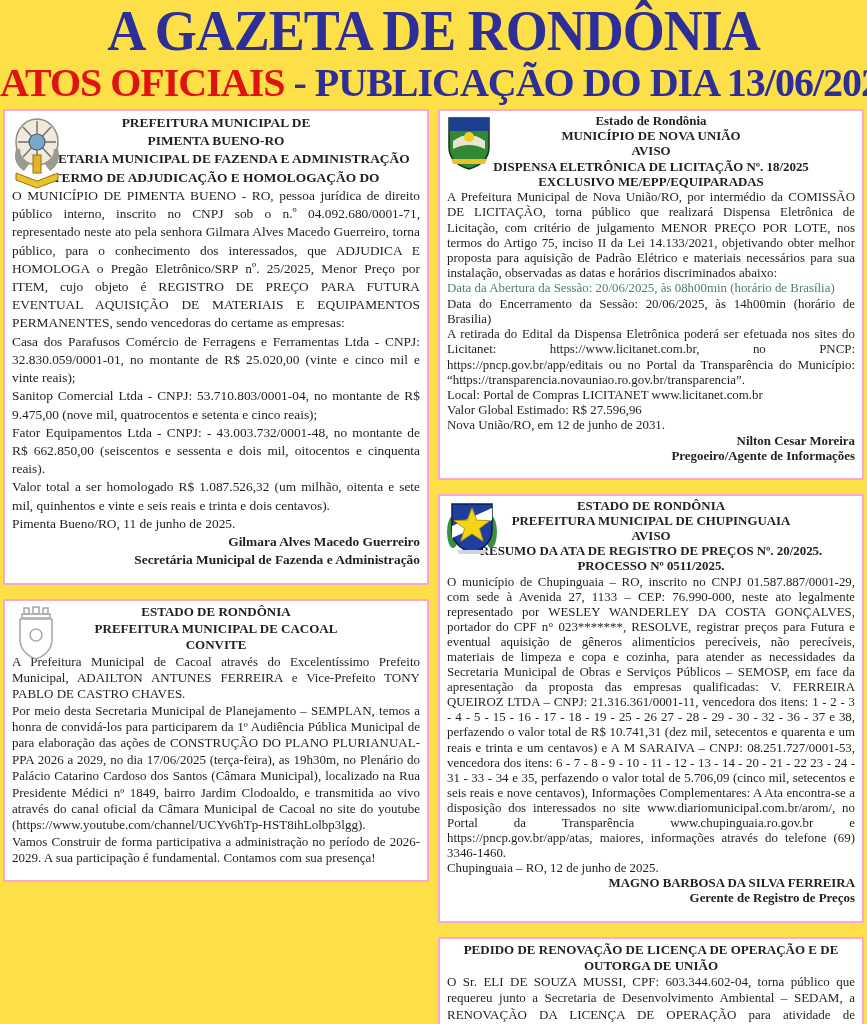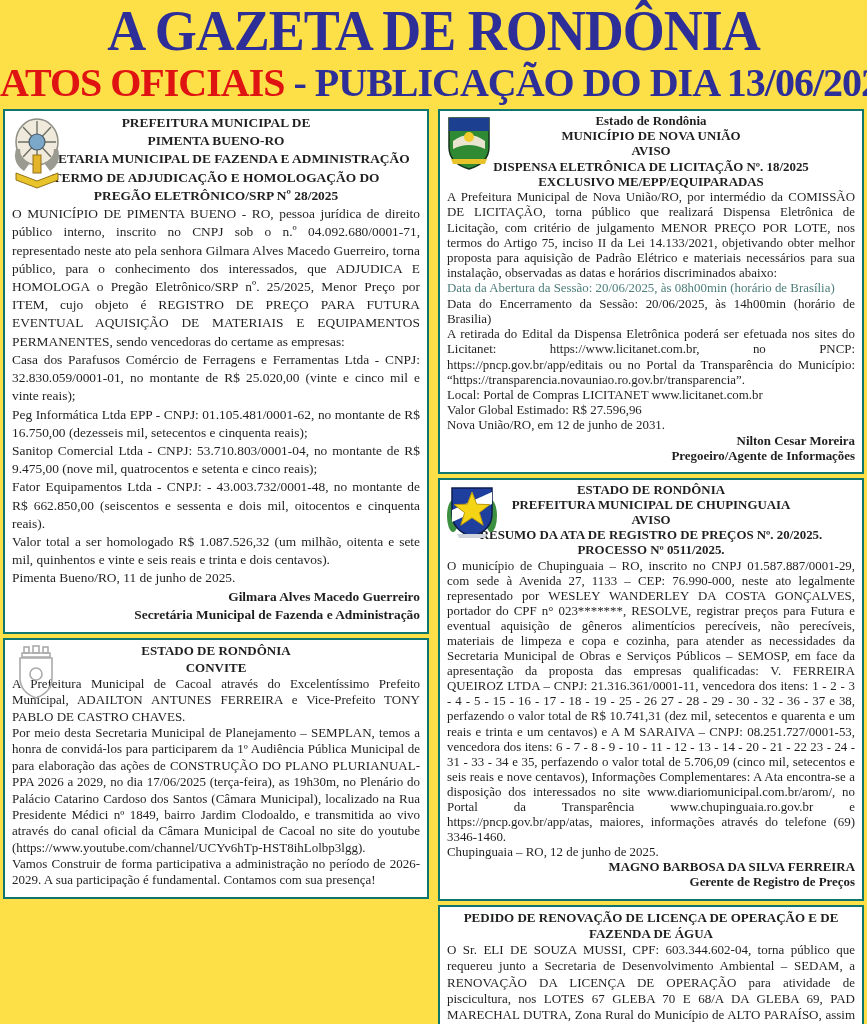--- a/index.html
+++ b/index.html
@@ -20,22 +20,22 @@
   .masthead .sub{
     margin-top:5px;font-size:40px;font-weight:800;letter-spacing:-1px;
     white-space:nowrap;
   }
   .sub .red{color:var(--red);}
   .sub .navy{color:var(--navy);}
   
   .columns{display:flex;gap:9px;padding:6px 3px 0;align-items:flex-start;}
   .col{flex:1;min-width:0;}
   .box{
-    border:2px solid #0f766e;background:#fff;position:relative;
-    padding:3px 7px 8px;margin-bottom:4px;box-sizing:border-box;
+    border:2px solid #f9a8d4;background:#fff;position:relative;
+    padding:3px 7px 14px;margin-bottom:14px;box-sizing:border-box;
   }
   .box .hl{font-weight:bold;text-align:center;}
   .box p{margin:0;text-align:justify;}
   .sig{font-weight:bold;text-align:right;}
   .teal{color:var(--teal);}
   
   .box.pb{font-size:13.4px;line-height:1.36;}
   .box.cc{font-size:13px;line-height:1.26;}
   .box.nu{font-size:12.9px;line-height:1.18;}
   .box.ch{font-size:12.9px;line-height:1.17;}
@@ -74,24 +74,22 @@
             <path d="M6 34 Q2 48 14 56 L20 48 Q10 44 10 34 Z" fill="#9a9a90"></path>
             <path d="M48 34 Q52 48 40 56 L34 48 Q44 44 44 34 Z" fill="#9a9a90"></path>
             <rect x="23" y="40" width="8" height="18" fill="#e3b32a" stroke="#93731a"></rect>
             <path d="M6 58 L27 66 L48 58 L48 65 L27 73 L6 65 Z" fill="#e8c329" stroke="#93731a"></path>
           </svg>
         </span>
         <div class="hl">PREFEITURA MUNICIPAL DE</div>
         <div class="hl">PIMENTA BUENO-RO</div>
         <div class="hl">SECRETARIA MUNICIPAL DE FAZENDA E ADMINISTRAÇÃO</div>
         <div class="hl">TERMO DE ADJUDICAÇÃO E HOMOLOGAÇÃO DO</div>
-        <div class="hl">PREGÃO ELETRÔNICO/SRP Nº 28/2025</div>
         <p>O MUNICÍPIO DE PIMENTA BUENO - RO, pessoa jurídica de direito público interno, inscrito no CNPJ sob o n.º 04.092.680/0001-71, representado neste ato pela senhora Gilmara Alves Macedo Guerreiro, torna público, para o conhecimento dos interessados, que ADJUDICA E HOMOLOGA o Pregão Eletrônico/SRP nº. 25/2025, Menor Preço por ITEM, cujo objeto é REGISTRO DE PREÇO PARA FUTURA EVENTUAL AQUISIÇÃO DE MATERIAIS E EQUIPAMENTOS PERMANENTES, sendo vencedoras do certame as empresas:</p>
         <p>Casa dos Parafusos Comércio de Ferragens e Ferramentas Ltda - CNPJ: 32.830.059/0001-01, no montante de R$ 25.020,00 (vinte e cinco mil e vinte reais);</p>
-        <p>Peg Informática Ltda EPP - CNPJ: 01.105.481/0001-62, no montante de R$ 16.750,00 (dezesseis mil, setecentos e cinquenta reais);</p>
         <p>Sanitop Comercial Ltda - CNPJ: 53.710.803/0001-04, no montante de R$ 9.475,00 (nove mil, quatrocentos e setenta e cinco reais);</p>
         <p>Fator Equipamentos Ltda - CNPJ: - 43.003.732/0001-48, no montante de R$ 662.850,00 (seiscentos e sessenta e dois mil, oitocentos e cinquenta reais).</p>
         <p>Valor total a ser homologado R$ 1.087.526,32 (um milhão, oitenta e sete mil, quinhentos e vinte e seis reais e trinta e dois centavos).</p>
         <p>Pimenta Bueno/RO, 11 de junho de 2025.</p>
         <div class="sig">Gilmara Alves Macedo Guerreiro</div>
         <div class="sig">Secretária Municipal de Fazenda e Administração</div>
       </article>
 
       <article class="box cc">
         <span class="crest">
@@ -100,20 +98,21 @@
               <rect x="14" y="3" width="5" height="6"></rect>
                 <rect x="23" y="2" width="6" height="7"></rect>
                 <rect x="33" y="3" width="5" height="6"></rect>
               <path d="M12 9 H40 V13 H12 Z"></path>
               <path d="M10 14 H42 V34 Q42 48 26 54 Q10 48 10 34 Z"></path>
               <circle cx="26" cy="30" r="6"></circle>
             </g>
           </svg>
         </span>
         <div class="hl">ESTADO DE RONDÔNIA</div>
+        <div class="hl">PREFEITURA MUNICIPAL DE CACOAL</div>
         <div class="hl">CONVITE</div>
         <p>A Prefeitura Municipal de Cacoal através do Excelentíssimo Prefeito Municipal, ADAILTON ANTUNES FERREIRA e Vice-Prefeito TONY PABLO DE CASTRO CHAVES.</p>
         <p>Por meio desta Secretaria Municipal de Planejamento – SEMPLAN, temos a honra de convidá-los para participarem da 1º Audiência Pública Municipal de  para elaboração das ações de CONSTRUÇÃO DO PLANO PLURIANUAL- PPA 2026 a 2029, no dia 17/06/2025 (terça-feira), as 19h30m, no Plenário do Palácio Catarino Cardoso dos Santos (Câmara Municipal), localizado na Rua Presidente Médici nº 1849, bairro Jardim Clodoaldo, e transmitida ao vivo através do canal oficial da Câmara Municipal de Cacoal no site do youtube (https://www.youtube.com/channel/UCYv6hTp-HST8ihLolbp3lgg).</p>
         <p>Vamos Construir de forma participativa a administração no período de 2026-2029. A sua participação é fundamental. Contamos com sua presença!</p>
 
       </article>
 
     </div>
 
     <div class="col">
@@ -161,19 +160,19 @@
         <div class="hl">RESUMO DA ATA DE REGISTRO DE PREÇOS Nº. 20/2025.</div>
         <div class="hl">PROCESSO Nº 0511/2025.</div>
         <p>O município de Chupinguaia – RO, inscrito no CNPJ 01.587.887/0001-29, com sede à Avenida 27, 1133 – CEP: 76.990-000, neste ato legalmente representado por WESLEY WANDERLEY DA COSTA GONÇALVES, portador do CPF n° 023*******, RESOLVE, registrar preços para Futura e eventual aquisição de gêneros alimentícios perecíveis, não perecíveis, materiais de limpeza e copa e cozinha, para atender as necessidades da Secretaria Municipal de Obras e Serviços Públicos – SEMOSP, em face da apresentação da proposta das empresas qualificadas: V. FERREIRA QUEIROZ LTDA – CNPJ: 21.316.361/0001-11, vencedora dos itens: 1 - 2 - 3 - 4 - 5 - 15 - 16 - 17 - 18 - 19 - 25 - 26 27 - 28 - 29 - 30 - 32 - 36 - 37 e 38, perfazendo o valor total de R$ 10.741,31 (dez mil, setecentos e quarenta e um reais e trinta e um centavos) e A M SARAIVA – CNPJ: 08.251.727/0001-53, vencedora dos itens: 6 - 7 - 8 - 9 - 10 - 11 - 12 - 13 - 14 - 20 - 21 - 22 23 - 24 - 31 - 33 - 34 e 35, perfazendo o valor total de 5.706,09 (cinco mil, setecentos e seis reais e nove centavos),  Informações Complementares: A Ata encontra-se a disposição dos interessados no site www.diariomunicipal.com.br/arom/, no Portal da Transparência www.chupinguaia.ro.gov.br e https://pncp.gov.br/app/atas, maiores, informações através do telefone (69) 3346-1460.</p>
         <p>Chupinguaia – RO, 12 de junho de 2025.</p>
         <div class="sig">MAGNO BARBOSA DA SILVA FERREIRA</div>
         <div class="sig">Gerente de Registro de Preços</div>
       </article>
 
       <article class="box lic">
         <div class="hl">PEDIDO DE RENOVAÇÃO DE LICENÇA DE OPERAÇÃO E DE</div>
-        <div class="hl">FAZENDA DE ÁGUA</div>
+        <div class="hl">OUTORGA DE UNIÃO</div>
         <p>O Sr. ELI DE SOUZA MUSSI, CPF: 603.344.602-04, torna público que requereu junto a Secretaria de Desenvolvimento Ambiental – SEDAM, a RENOVAÇÃO DA LICENÇA DE OPERAÇÃO para atividade de piscicultura, nos LOTES 67 GLEBA 70 E 68/A DA GLEBA 69, PAD MARECHAL DUTRA, Zona Rural do Município de ALTO PARAÍSO, assim como o pedido de RENOVAÇÃO DE OUTORGA DE ÁGUA.</p>
       </article>
 
     </div>
   </main>
 </div>
 
 </body></html>

